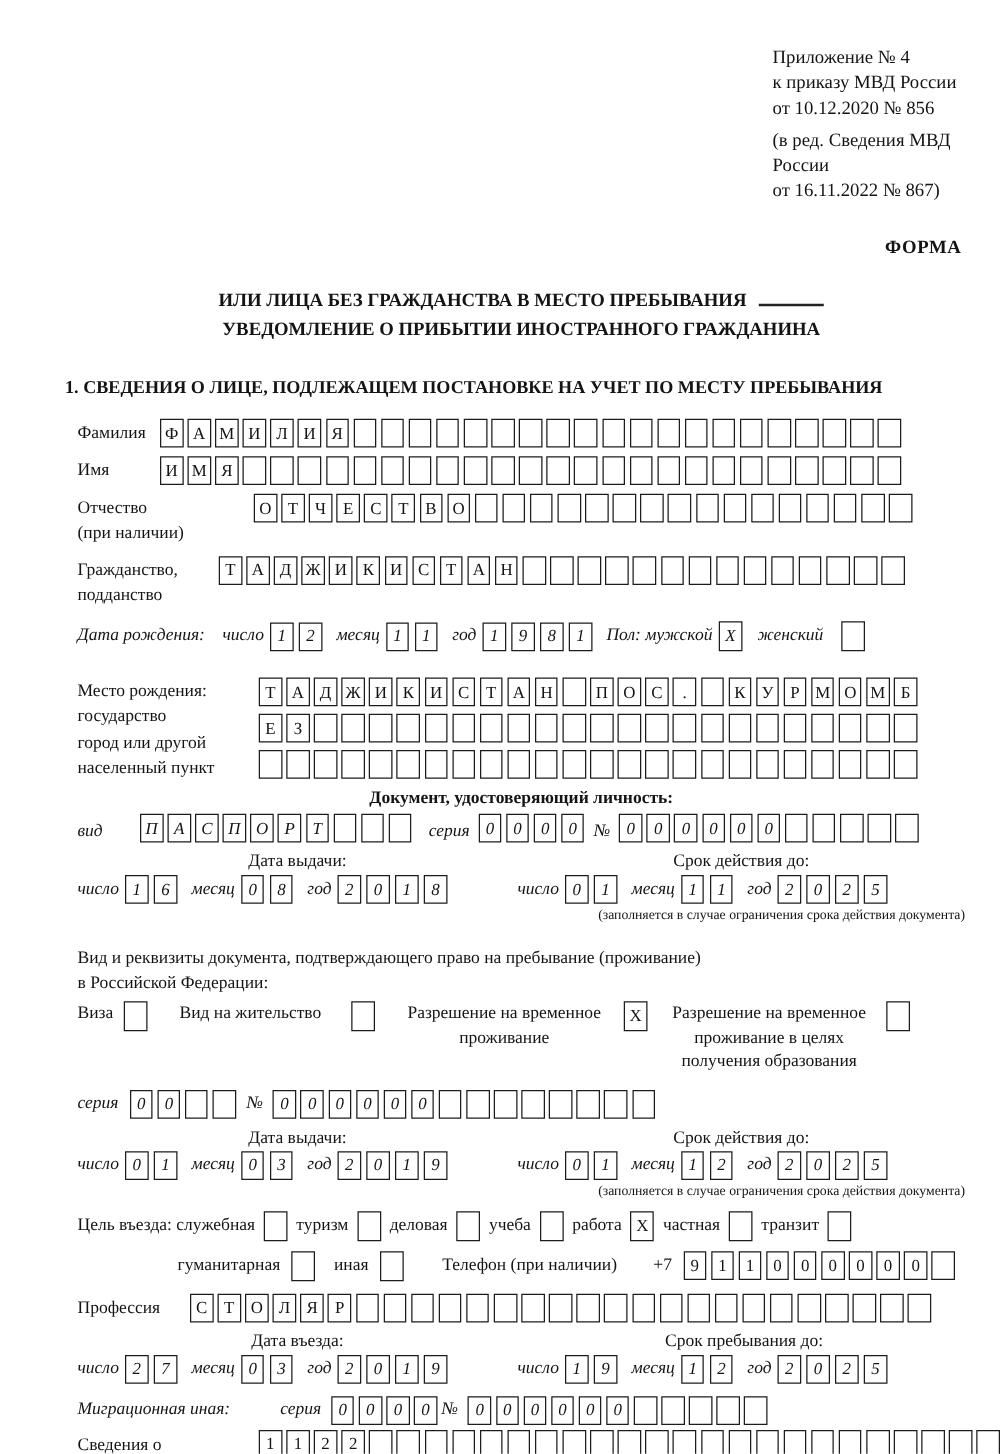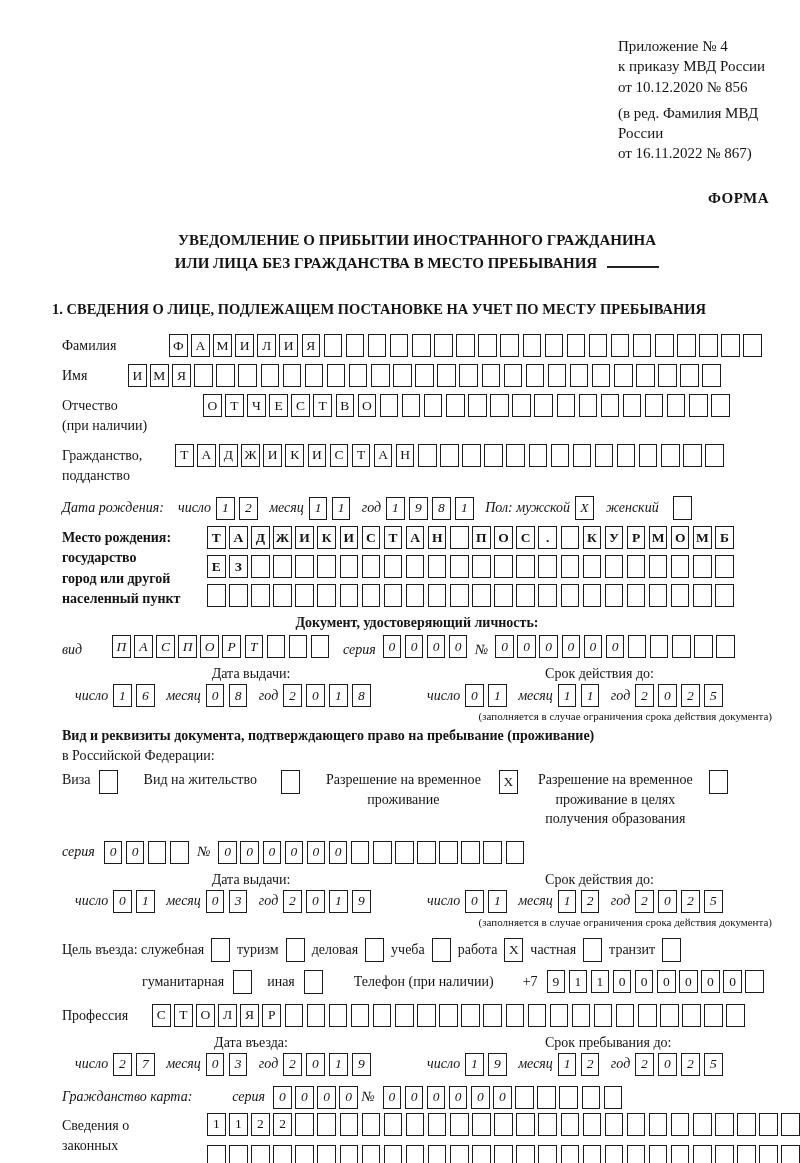--- a/index.html
+++ b/index.html
@@ -16,56 +16,56 @@
   
   .cells{display:inline-flex;vertical-align:middle;}
   .cell{width:16.5px;height:21px;border:1.7px solid #1c1c1c;margin-right:3.6px;display:inline-flex;align-items:center;justify-content:center;font-size:13.5px;flex:none;background:#fff;}
   .cells.date .cell{margin-right:4.5px;}
   .cells.date{margin:0 7px 0 5px;}
   .checkbox{width:17px;height:22px;border:1.7px solid #1c1c1c;display:inline-flex;align-items:center;justify-content:center;font-size:13.5px;vertical-align:middle;flex:none;background:#fff;}
   .frow{display:flex;align-items:flex-start;margin-top:7px;}
   .frow .lbl{flex:none;line-height:1.45;padding-top:2px;}
   .stack > .cells{display:flex;margin-bottom:6px;}
   
-  .date-split{display:flex;margin-top:8px;margin-left:13px;}
+  .date-split{display:flex;margin-top:8px;}
   .date-head{text-align:center;margin-bottom:2px;}
   .date-col.l{width:352px;}
   .date-col.r{flex:1;}
   .date-line{display:flex;align-items:center;font-style:italic;}
   .note{font-size:11px;text-align:right;margin-top:3px;}
-  .center-bold{text-align:center;font-weight:bold;margin-top:9px;} .mt4{margin-top:4px;align-items:flex-end;} .mt6{margin-top:6px;font-weight:bold;} .mt10{margin-top:10px;} .mt12{margin-top:12px;}
+  .center-bold{text-align:center;font-weight:bold;margin-top:9px;} .mt4{margin-top:4px;align-items:flex-end;} .mt6{margin-top:21px;} .mt10{margin-top:10px;} .mt12{margin-top:12px;}
   .permits{display:flex;align-items:flex-start;margin-top:6px;gap:8px;}
   .permits .cbx-lbl{line-height:1.4;}
   .permits .ctr{text-align:center;}
   .purpose-line{display:flex;align-items:center;margin-top:10px;gap:7px;flex-wrap:nowrap;}
   .purpose-line2{display:flex;align-items:center;margin-top:8px;gap:9px;margin-left:80px;}
   .sp{display:inline-block;}
 </style>
 </head>
 <body>
 
 <div class="page">
 
   <div class="hdr">
     <div>Приложение № 4</div>
     <div>к приказу МВД России</div>
     <div>от 10.12.2020 № 856</div>
-    <div class="gap">(в ред. Фамилия МВД России</div>
+    <div class="gap">(в ред. Сведения МВД России</div>
     <div>от 16.11.2022 № 867)</div>
   </div>
   <div class="forma">ФОРМА</div>
 
   <div class="title">
+    <div><span>ИЛИ ЛИЦА БЕЗ ГРАЖДАНСТВА В МЕСТО ПРЕБЫВАНИЯ</span><span class="title-ul"></span></div>
     <div>УВЕДОМЛЕНИЕ О ПРИБЫТИИ ИНОСТРАННОГО ГРАЖДАНИНА</div>
-    <div><span>ИЛИ ЛИЦА БЕЗ ГРАЖДАНСТВА В МЕСТО ПРЕБЫВАНИЯ</span><span class="title-ul"></span></div>
   </div>
 
   <div class="sect">1. СВЕДЕНИЯ О ЛИЦЕ, ПОДЛЕЖАЩЕМ ПОСТАНОВКЕ НА УЧЕТ ПО МЕСТУ ПРЕБЫВАНИЯ</div>
 
-  <div class="frow" style="margin-top:16px;gap:41px;">
+  <div class="frow" style="margin-top:16px;">
     <div class="lbl" style="width:66px;">Фамилия</div>
     <div class="cells">
         <span class="cell">Ф</span>
         <span class="cell">А</span>
         <span class="cell">М</span>
         <span class="cell">И</span>
         <span class="cell">Л</span>
         <span class="cell">И</span>
         <span class="cell">Я</span>
         <span class="cell"></span>
@@ -601,21 +601,21 @@
             <span class="cell">2</span>
             <span class="cell">0</span>
             <span class="cell">2</span>
             <span class="cell">5</span>
           </span>
       </div>
     </div>
   </div>
 
   <div class="date-line mt10">
-    <span>Гражданство карта:</span>
+    <span>Миграционная иная:</span>
     <span style="margin-left:40px;margin-right:8px;">серия</span>
     <span class="cells">
         <span class="cell">0</span>
         <span class="cell">0</span>
         <span class="cell">0</span>
         <span class="cell">0</span>
       </span>
     <span style="margin-right:8px;">№</span>
     <span class="cells">
         <span class="cell">0</span>

